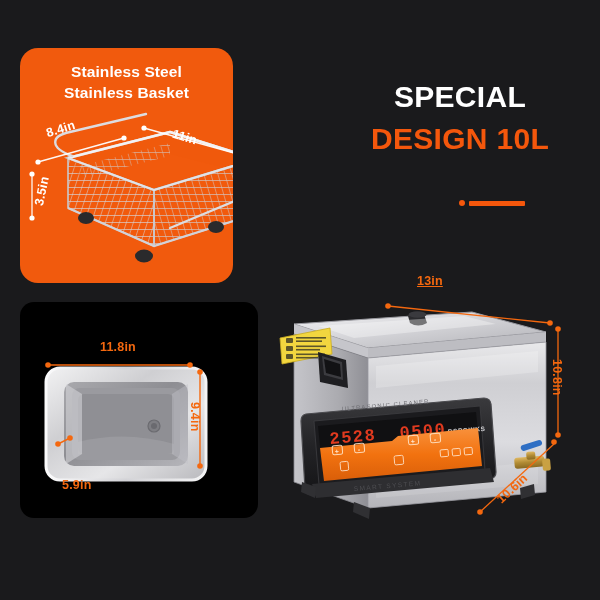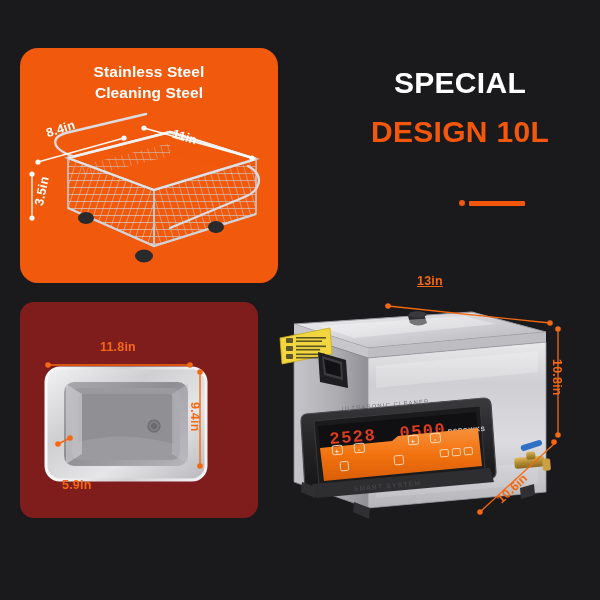--- a/index.html
+++ b/index.html
@@ -7,49 +7,50 @@
     width:600px;height:600px;
     background:#1a1a1c;
     font-family:"Liberation Sans", sans-serif;
     overflow:hidden;
     position:relative;
   }
   .stage{position:absolute;inset:0;}
 
   
   .basket-panel{
-    position:absolute;left:20px;top:48px;width:258px;height:235px;
+    position:absolute;left:20px;top:48px;width:213px;height:235px;
     background:#f15a0d;border-radius:18px;overflow:hidden;
   }
   .basket-title{
     position:absolute;left:0;right:0;top:14px;text-align:center;
     color:#ffffff;font-size:15.5px;font-weight:bold;line-height:1.35;
     letter-spacing:.1px;
   }
   .basket-art{position:absolute;left:0;top:48px;width:258px;height:188px;}
 
   
   .tank-panel{
     position:absolute;left:20px;top:302px;width:238px;height:216px;
-    background:#7f1d1d;border-radius:14px;overflow:hidden;
+    background:#000000;border-radius:14px;overflow:hidden;
   }
   .tank-art{position:absolute;left:0;top:0;width:238px;height:216px;}
 
   
   .headline{
     position:absolute;left:336px;top:66px;width:248px;text-align:center;
     line-height:1.14;
   }
   .hl-1,.hl-2{
     color:#ffffff;font-size:30px;font-weight:bold;letter-spacing:.3px;
     display:block;
+    margin-top:14px;
   }
   .hl-3{
     color:#f4570c;font-size:30px;font-weight:bold;letter-spacing:.3px;
-    display:block;margin-top:15px;
+    display:block;margin-top:8px;
   }
   .accent{
     position:absolute;left:459px;top:200px;display:flex;align-items:center;gap:4px;
   }
   .accent .dot{width:6px;height:6px;border-radius:50%;background:#f4570c;}
   .accent .bar{width:56px;height:5px;background:#f4570c;border-radius:1px;}
 
   
   .product{position:absolute;left:258px;top:276px;width:342px;height:280px;}
 
@@ -63,21 +64,21 @@
   svg{display:block;}
 </style>
 </head>
 <body>
 
 <div class="stage">
 
   <div class="basket-panel">
     <div class="basket-title">
       <span>Stainless Steel</span><br>
-      <span>Cleaning Steel</span>
+      <span>Stainless Basket</span>
     </div>
 
     <svg class="basket-art" viewBox="0 0 258 188">
       <defs>
         <linearGradient id="wire" x1="0" y1="0" x2="0" y2="1">
           <stop offset="0%" stop-color="#e8e8ea"></stop>
           <stop offset="100%" stop-color="#9d9da2"></stop>
         </linearGradient>
         <pattern id="mesh" width="7" height="7" patternUnits="userSpaceOnUse" patternTransform="skewX(-18)">
           <rect width="7" height="7" fill="none"></rect>

